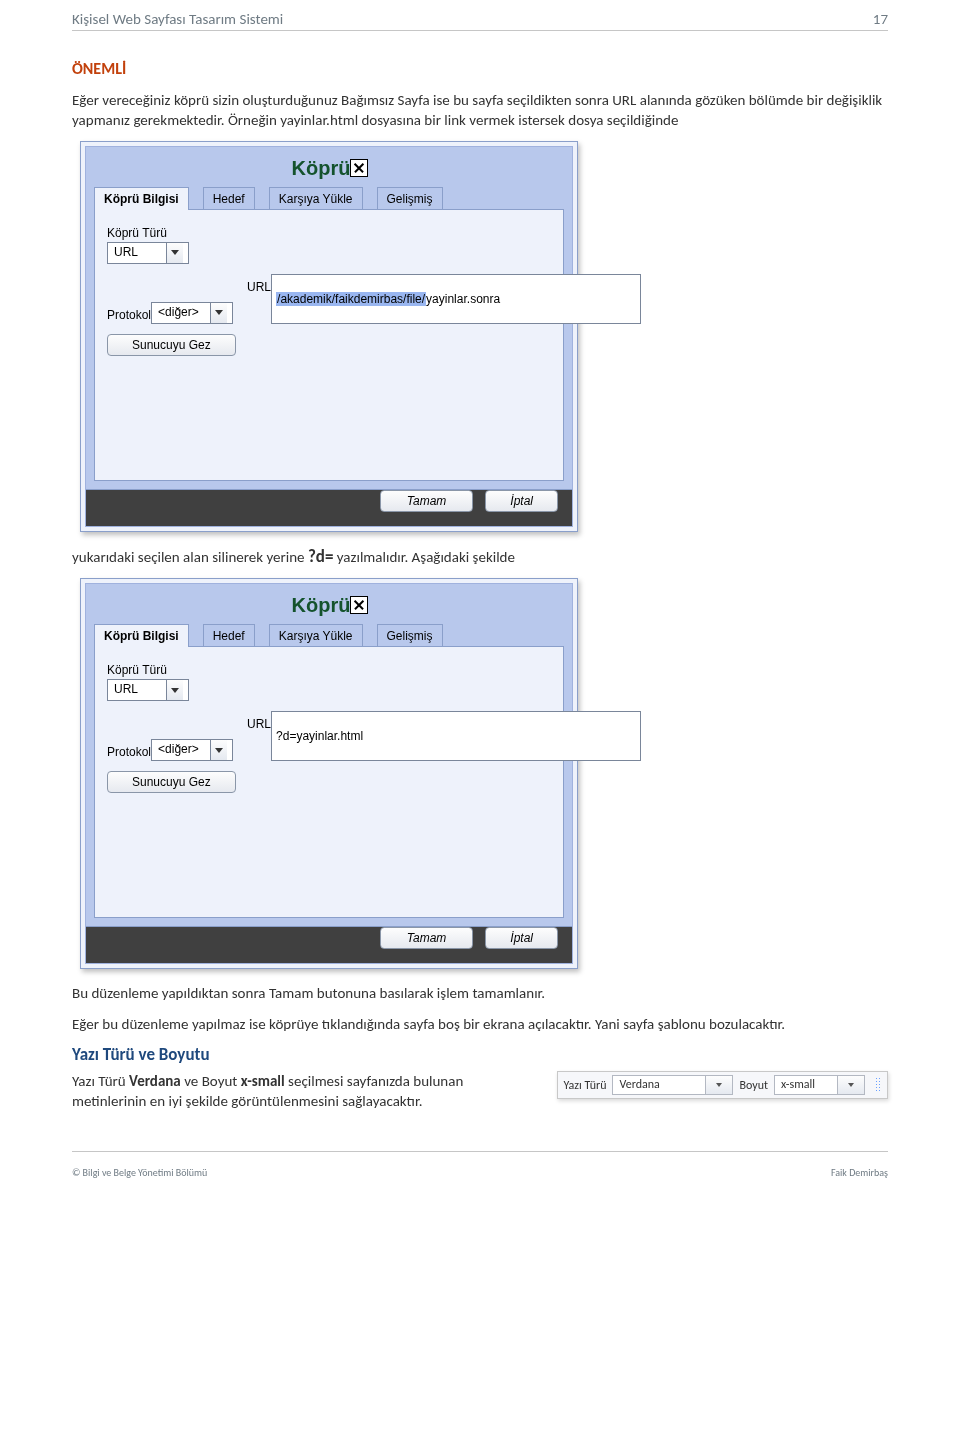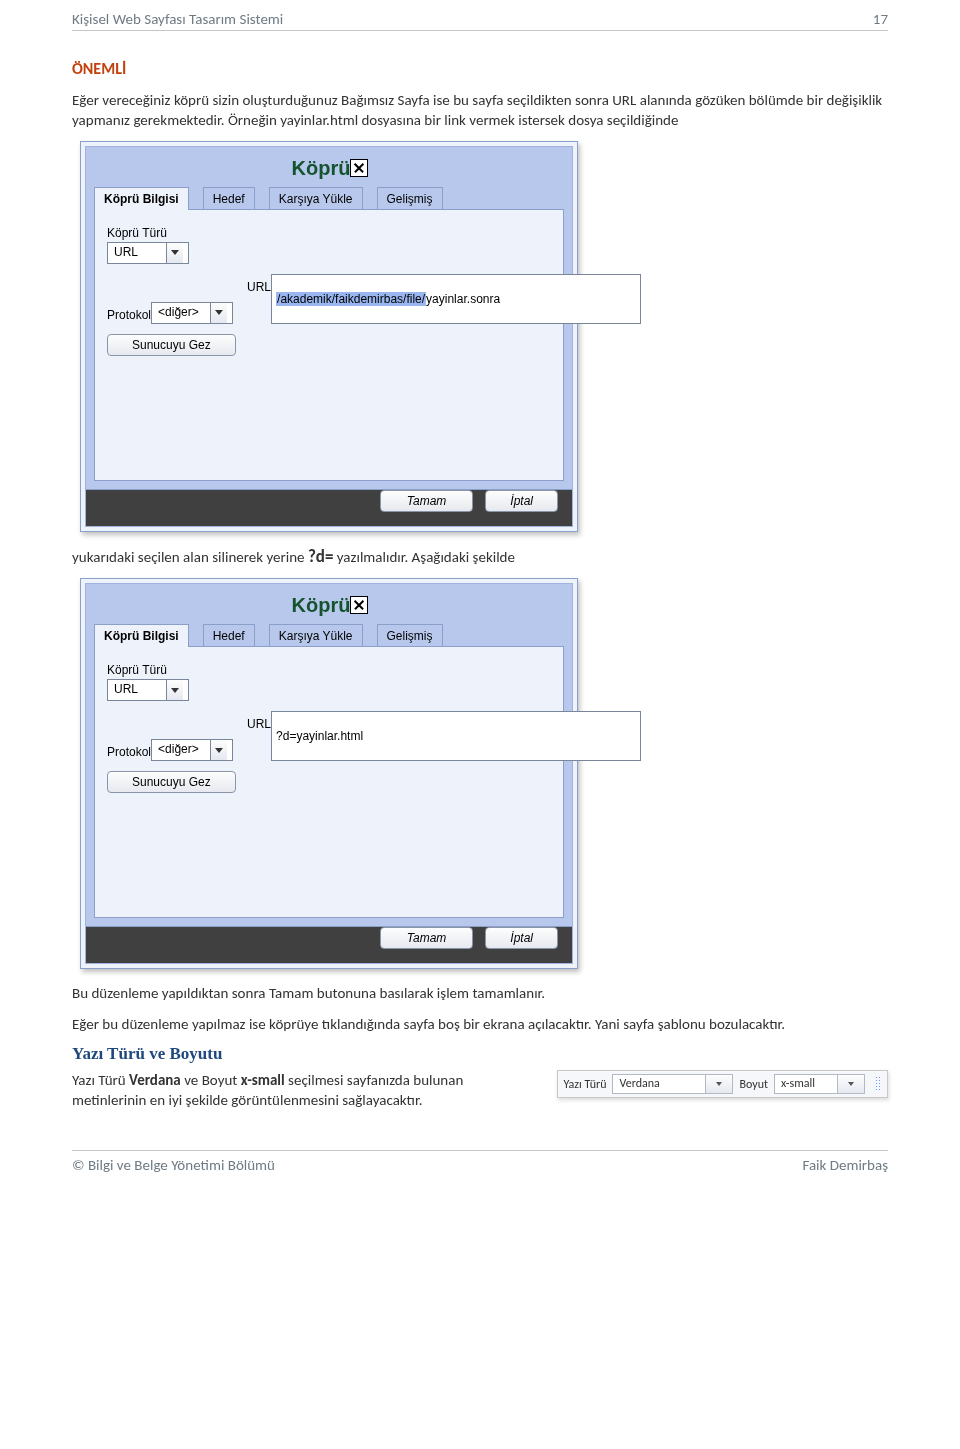--- a/index.html
+++ b/index.html
@@ -21,34 +21,34 @@
     font-size: 15px;
     border-bottom: 1px solid #c6c6c6;
     padding-bottom: 2px;
     margin-bottom: 28px;
   }
   .footer-row {
     display: flex;
     justify-content: space-between;
     align-items: baseline;
     color: #6f7b84;
-    font-size: 15px;
+    font-size: 10px;
     border-top: 1px solid #c6c6c6;
-    padding-top: 5px;
+    padding-top: 14px;
     margin-top: 30px;
   }
   .onemli {
     color: #c2410c;
     font-weight: bold;
     font-size: 16px;
     margin-bottom: 12px;
   }
   p { margin: 0 0 10px 0; line-height: 1.35; }
   .bold { font-weight: bold; }
-  .blue-heading { color: #1f497d; font-weight: bold; font-size: 17px; margin-top: 7px; margin-bottom: 6px; font-family: Liberation Serif, serif; }
+  .blue-heading { color: #1f497d; font-weight: bold; font-size: 17px; margin-top: 7px; margin-bottom: 6px; }
 
   
   .dialog {
     width: 496px;
     background: #eef2fb;
     border: 1px solid #8a9fca;
     box-shadow: 2px 3px 5px rgba(0,0,0,0.25);
     margin: 6px 0 14px 8px;
     font-family: Arial, sans-serif;
     font-size: 12px;

